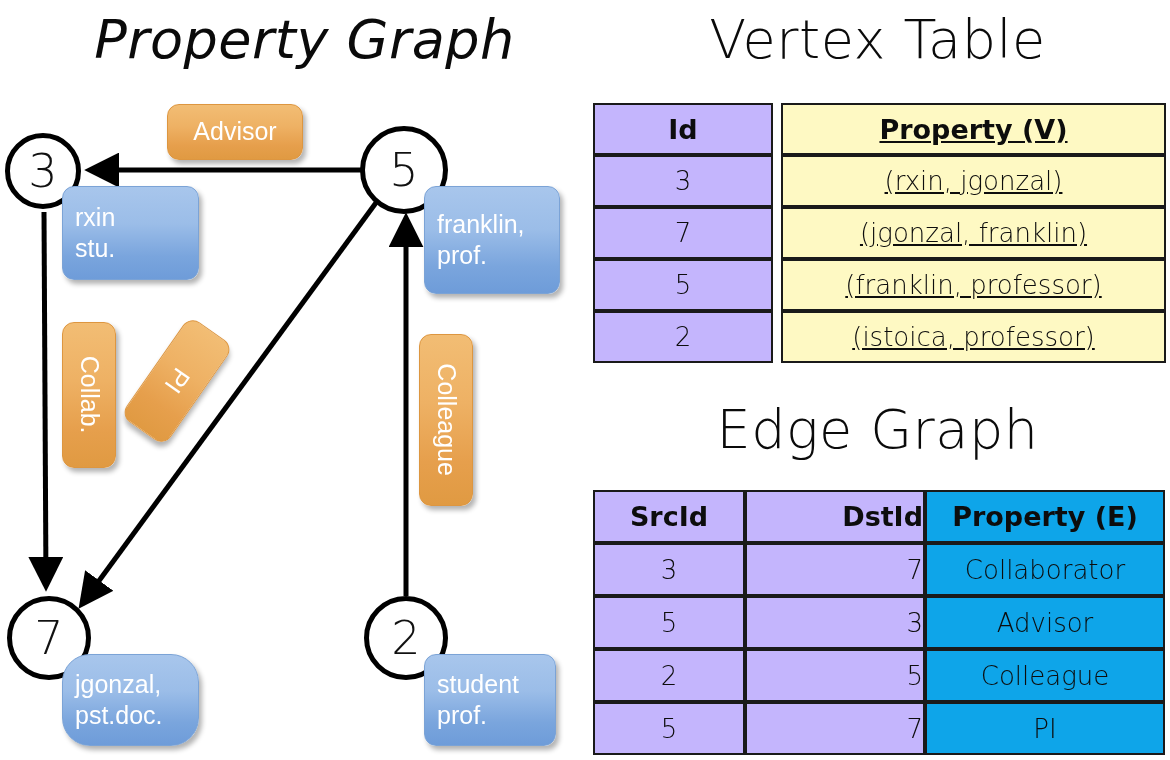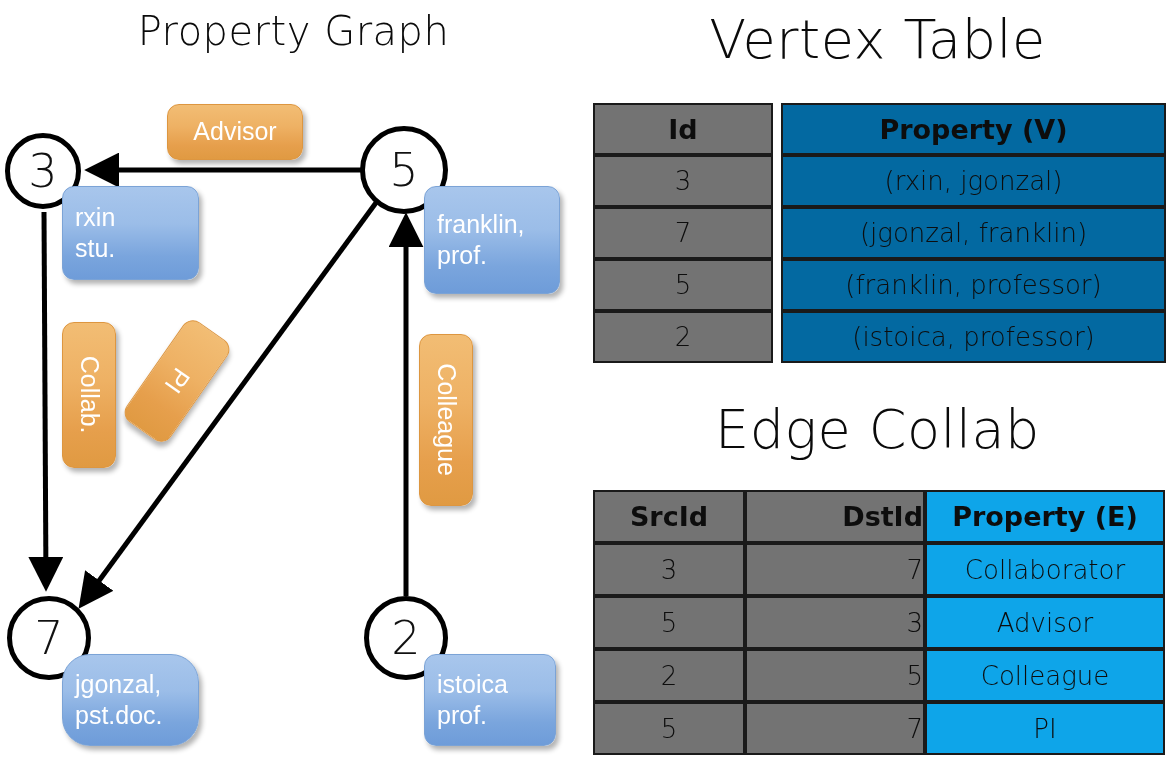--- a/index.html
+++ b/index.html
@@ -9,21 +9,21 @@
     color:#000;
   }
 
   
   .big-title{
     position:absolute;text-align:center;
     font-family:"DejaVu Sans","Liberation Sans",sans-serif;
     font-weight:300;letter-spacing:.5px;color:#0a0a0a;
     white-space:nowrap;
   }
-  #title-property-graph{left:1px;top:8px;width:585px;font-size:40px;}
+  #title-property-graph{left:12px;top:8px;width:585px;font-size:54px;font-style:italic;}
   #title-vertex-table{left:585px;top:8px;width:585px;font-size:54px;}
   #title-edge-table{left:585px;top:398px;width:585px;font-size:54px;}
 
   
   #graph-svg{position:absolute;left:0;top:0;width:585px;height:760px;}
 
   
   .node{
     position:absolute;border:5px solid #000;border-radius:50%;
     background:#fff;display:flex;align-items:center;justify-content:center;
@@ -63,41 +63,41 @@
   .tbl{position:absolute;border-collapse:separate;border-spacing:0;}
   .tbl td,.tbl th{
     border:2px solid #1a1a1a;
     font-family:"DejaVu Sans","Liberation Sans",sans-serif;
     font-weight:300;font-size:26px;color:#0d0d0d;
     text-align:center;vertical-align:middle;padding:0;
     box-sizing:border-box;
   }
   .tbl th{font-weight:700;font-size:27px;}
   .sep{border:none !important;width:8px;padding:0;background:#fff;}
-  .fill-blue{background:#0369a1;}
+  .fill-blue{background:#fef9c3;text-decoration:underline;}
   .fill-orange{background:#0ea5e9;}
-  .plain{background:#737373;}
+  .plain{background:#c4b5fd;}
 
   #vertex-table{left:593px;top:103px;}
   #vertex-table td,#vertex-table th{height:52px;}
   #vertex-table .c-id{width:180px;}
   #vertex-table .c-prop{width:385px;}
 
   #edge-table{left:593px;top:490px;}
   #edge-table td,#edge-table th{height:53px;}
   #edge-table .c-src{width:152px;margin-top:38px;}
   #edge-table .c-dst{width:180px;text-align:right;}
   #edge-table .c-prop{width:240px;}
 </style>
 </head>
 <body>
 
 <div class="big-title" id="title-property-graph">Property Graph</div>
 <div class="big-title" id="title-vertex-table">Vertex Table</div>
-<div class="big-title" id="title-edge-table">Edge Collab</div>
+<div class="big-title" id="title-edge-table">Edge Graph</div>
 
 <svg id="graph-svg" viewBox="0 0 585 760">
   <defs>
     <marker id="arrow" viewBox="0 0 12 12" refX="10" refY="6" markerWidth="7" markerHeight="7" orient="auto-start-reverse">
       <path d="M 0 0 L 12 6 L 0 12 z" fill="#000"></path>
     </marker>
   </defs>
 
   <line x1="362" y1="170" x2="90" y2="170" stroke="#000" stroke-width="5" marker-end="url(#arrow)"></line>
 
@@ -127,21 +127,21 @@
 </div>
 <div class="lbl blue" style="left:424px;top:186px;width:136px;height:108px;">
   <span class="ln">franklin,</span>
   <span class="ln">prof.</span>
 </div>
 <div class="lbl blue" style="left:62px;top:654px;width:137px;height:92px;border-radius:28px;">
   <span class="ln">jgonzal,</span>
   <span class="ln">pst.doc.</span>
 </div>
 <div class="lbl blue" style="left:424px;top:654px;width:132px;height:92px;">
-  <span class="ln">istoica</span>
+  <span class="ln">student</span>
   <span class="ln">prof.</span>
 </div>
 
 <div class="lbl orange" style="left:167px;top:104px;width:136px;height:56px;">
   <span class="ln">Advisor</span>
 </div>
 <div class="lbl orange vert" style="left:62px;top:322px;width:54px;height:146px;">
   <span class="rot">Collab.</span>
 </div>
 <div class="lbl orange rot125" style="left:150px;top:320px;width:54px;height:122px;transform:rotate(35deg);">

